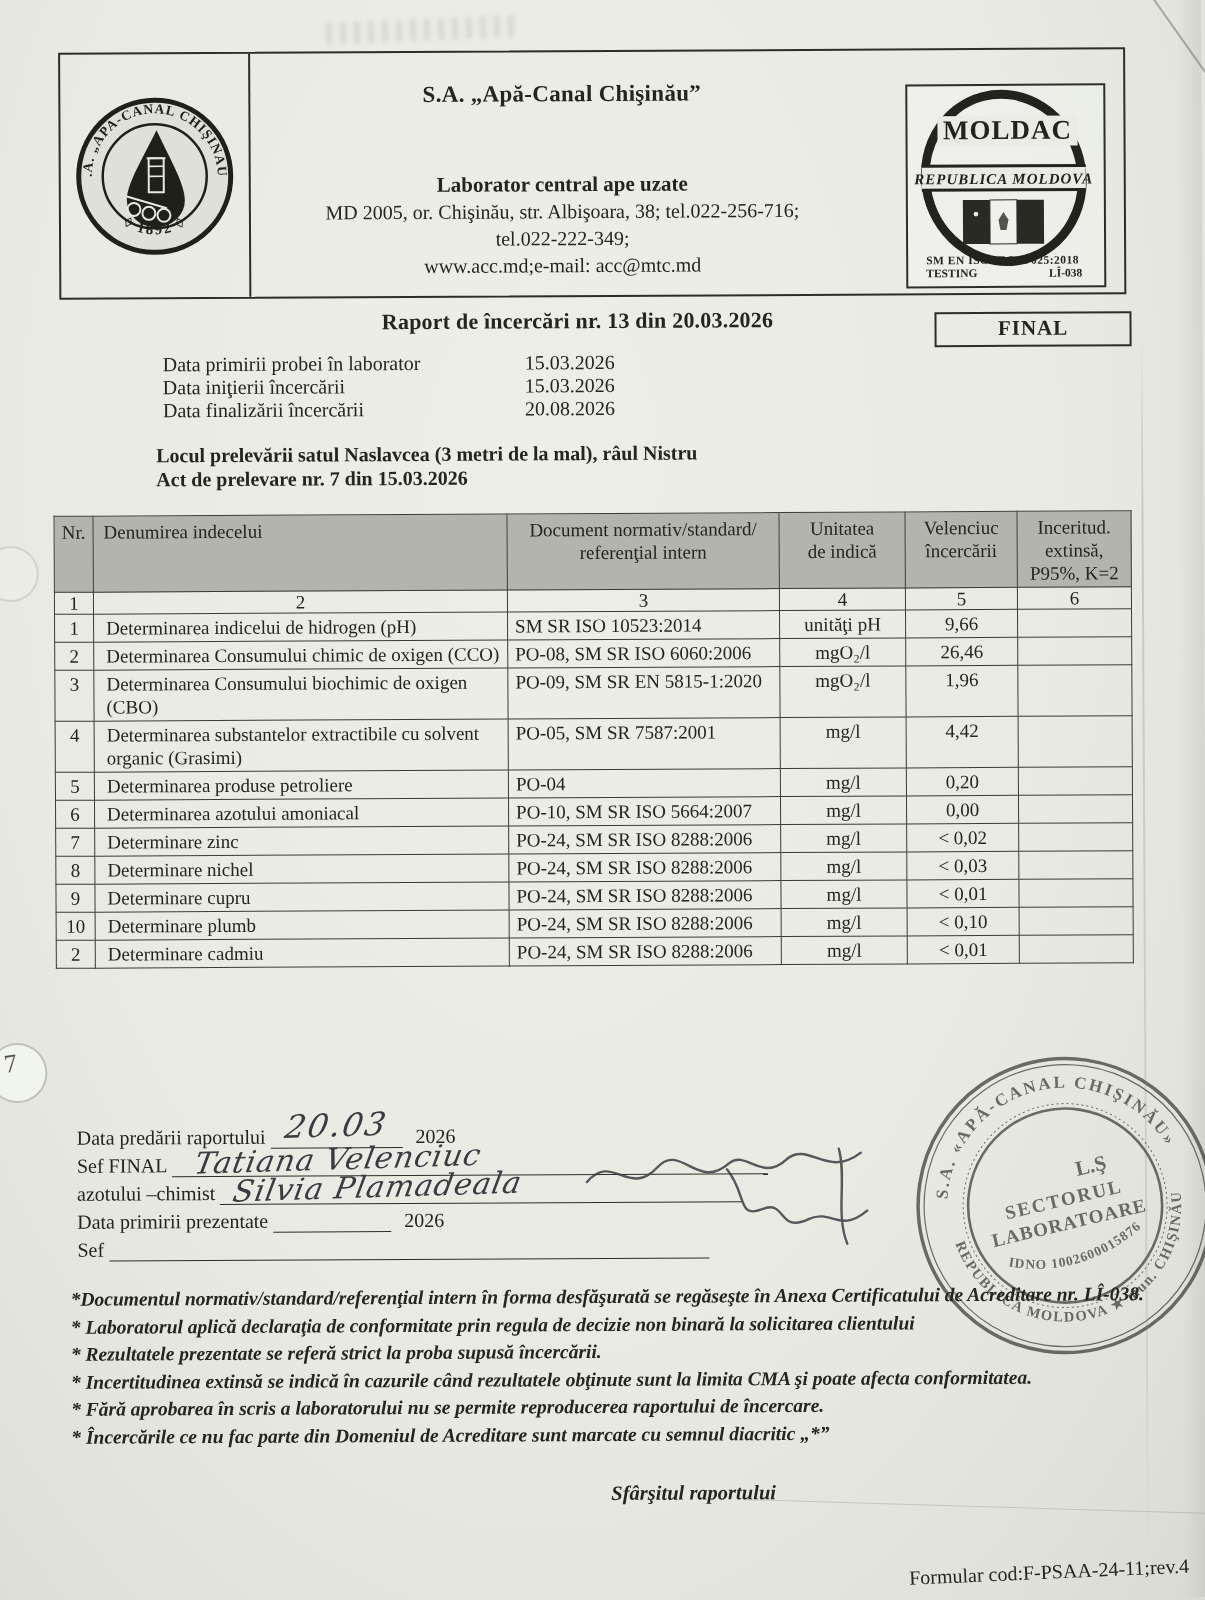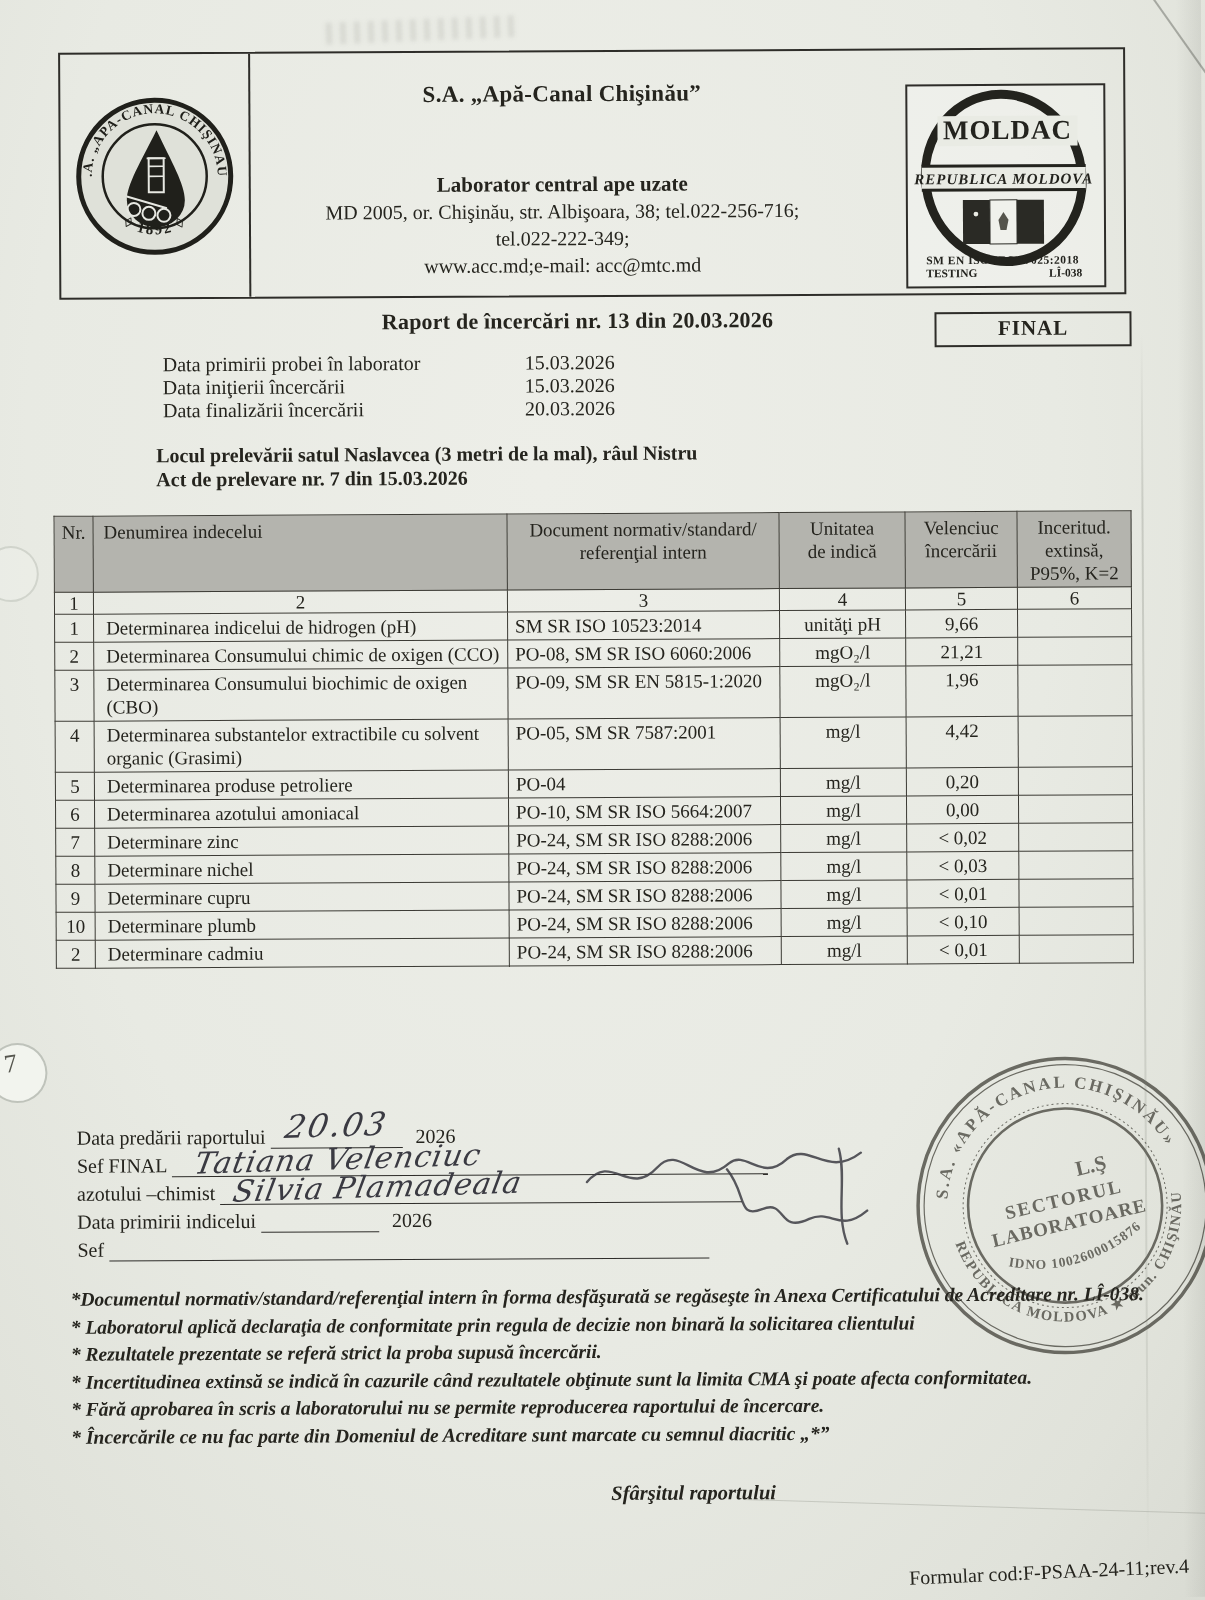--- a/index.html
+++ b/index.html
@@ -173,21 +173,21 @@
         <div class="meta-row">
       <span class="meta-label">Data primirii probei în laborator</span>
       <span class="meta-value">15.03.2026</span>
     </div>
         <div class="meta-row">
       <span class="meta-label">Data iniţierii încercării</span>
       <span class="meta-value">15.03.2026</span>
     </div>
         <div class="meta-row">
       <span class="meta-label">Data finalizării încercării</span>
-      <span class="meta-value">20.03.2026</span>
+      <span class="meta-value">20.08.2026</span>
     </div>
       </div>
 
   <div class="sampling-block">
         <div class="sampling-line">Locul prelevării satul Naslavcea (3 metri de la mal), râul Nistru</div>
         <div class="sampling-line">Act de prelevare nr. 7 din 15.03.2026</div>
       </div>
 
   <table class="results-table">
     <colgroup>
@@ -228,21 +228,21 @@
       <td class="c-doc">SM SR ISO 10523:2014</td>
       <td class="c-unit">unităţi pH</td>
       <td class="c-res">9,66</td>
       <td class="c-unc"></td>
     </tr>
           <tr>
       <td class="c-nr">2</td>
       <td class="c-name">Determinarea Consumului chimic de oxigen (CCO)</td>
       <td class="c-doc">PO-08, SM SR ISO 6060:2006</td>
       <td class="c-unit">mgO₂/l</td>
-      <td class="c-res">21,21</td>
+      <td class="c-res">26,46</td>
       <td class="c-unc"></td>
     </tr>
           <tr>
       <td class="c-nr">3</td>
       <td class="c-name">Determinarea Consumului biochimic de oxigen (CBO)</td>
       <td class="c-doc">PO-09, SM SR EN 5815-1:2020</td>
       <td class="c-unit">mgO₂/l</td>
       <td class="c-res">1,96</td>
       <td class="c-unc"></td>
     </tr>
@@ -321,21 +321,21 @@
     </div>
     <div class="sign-row">
       <span>Sef FINAL</span>
       <span class="uline" style="width:572px;padding-left:24px;"><span class="script">Tatiana Velenciuc</span></span>
     </div>
     <div class="sign-row">
       <span>azotului –chimist</span>
       <span class="uline" style="width:508px;padding-left:14px;"><span class="script">Silvia Plamadeala</span></span>
     </div>
     <div class="sign-row">
-      <span>Data primirii indicelui</span>
+      <span>Data primirii prezentate</span>
       <span class="uline" style="width:118px;"></span>
       <span class="suffix">2026</span>
     </div>
     <div class="sign-row">
       <span>Sef</span>
       <span class="uline" style="width:600px;"></span>
     </div>
     <svg class="sig-flourish" style="left:500px;top:18px;" width="300" height="120" viewBox="0 0 300 120">
       <g fill="none" stroke="#3c3c44" stroke-width="2.4" opacity=".85" stroke-linecap="round">
         <path d="M10,42 C35,12 52,58 80,28 C104,2 120,52 152,24 C170,10 184,44 210,20 C232,2 250,40 284,14"></path>

